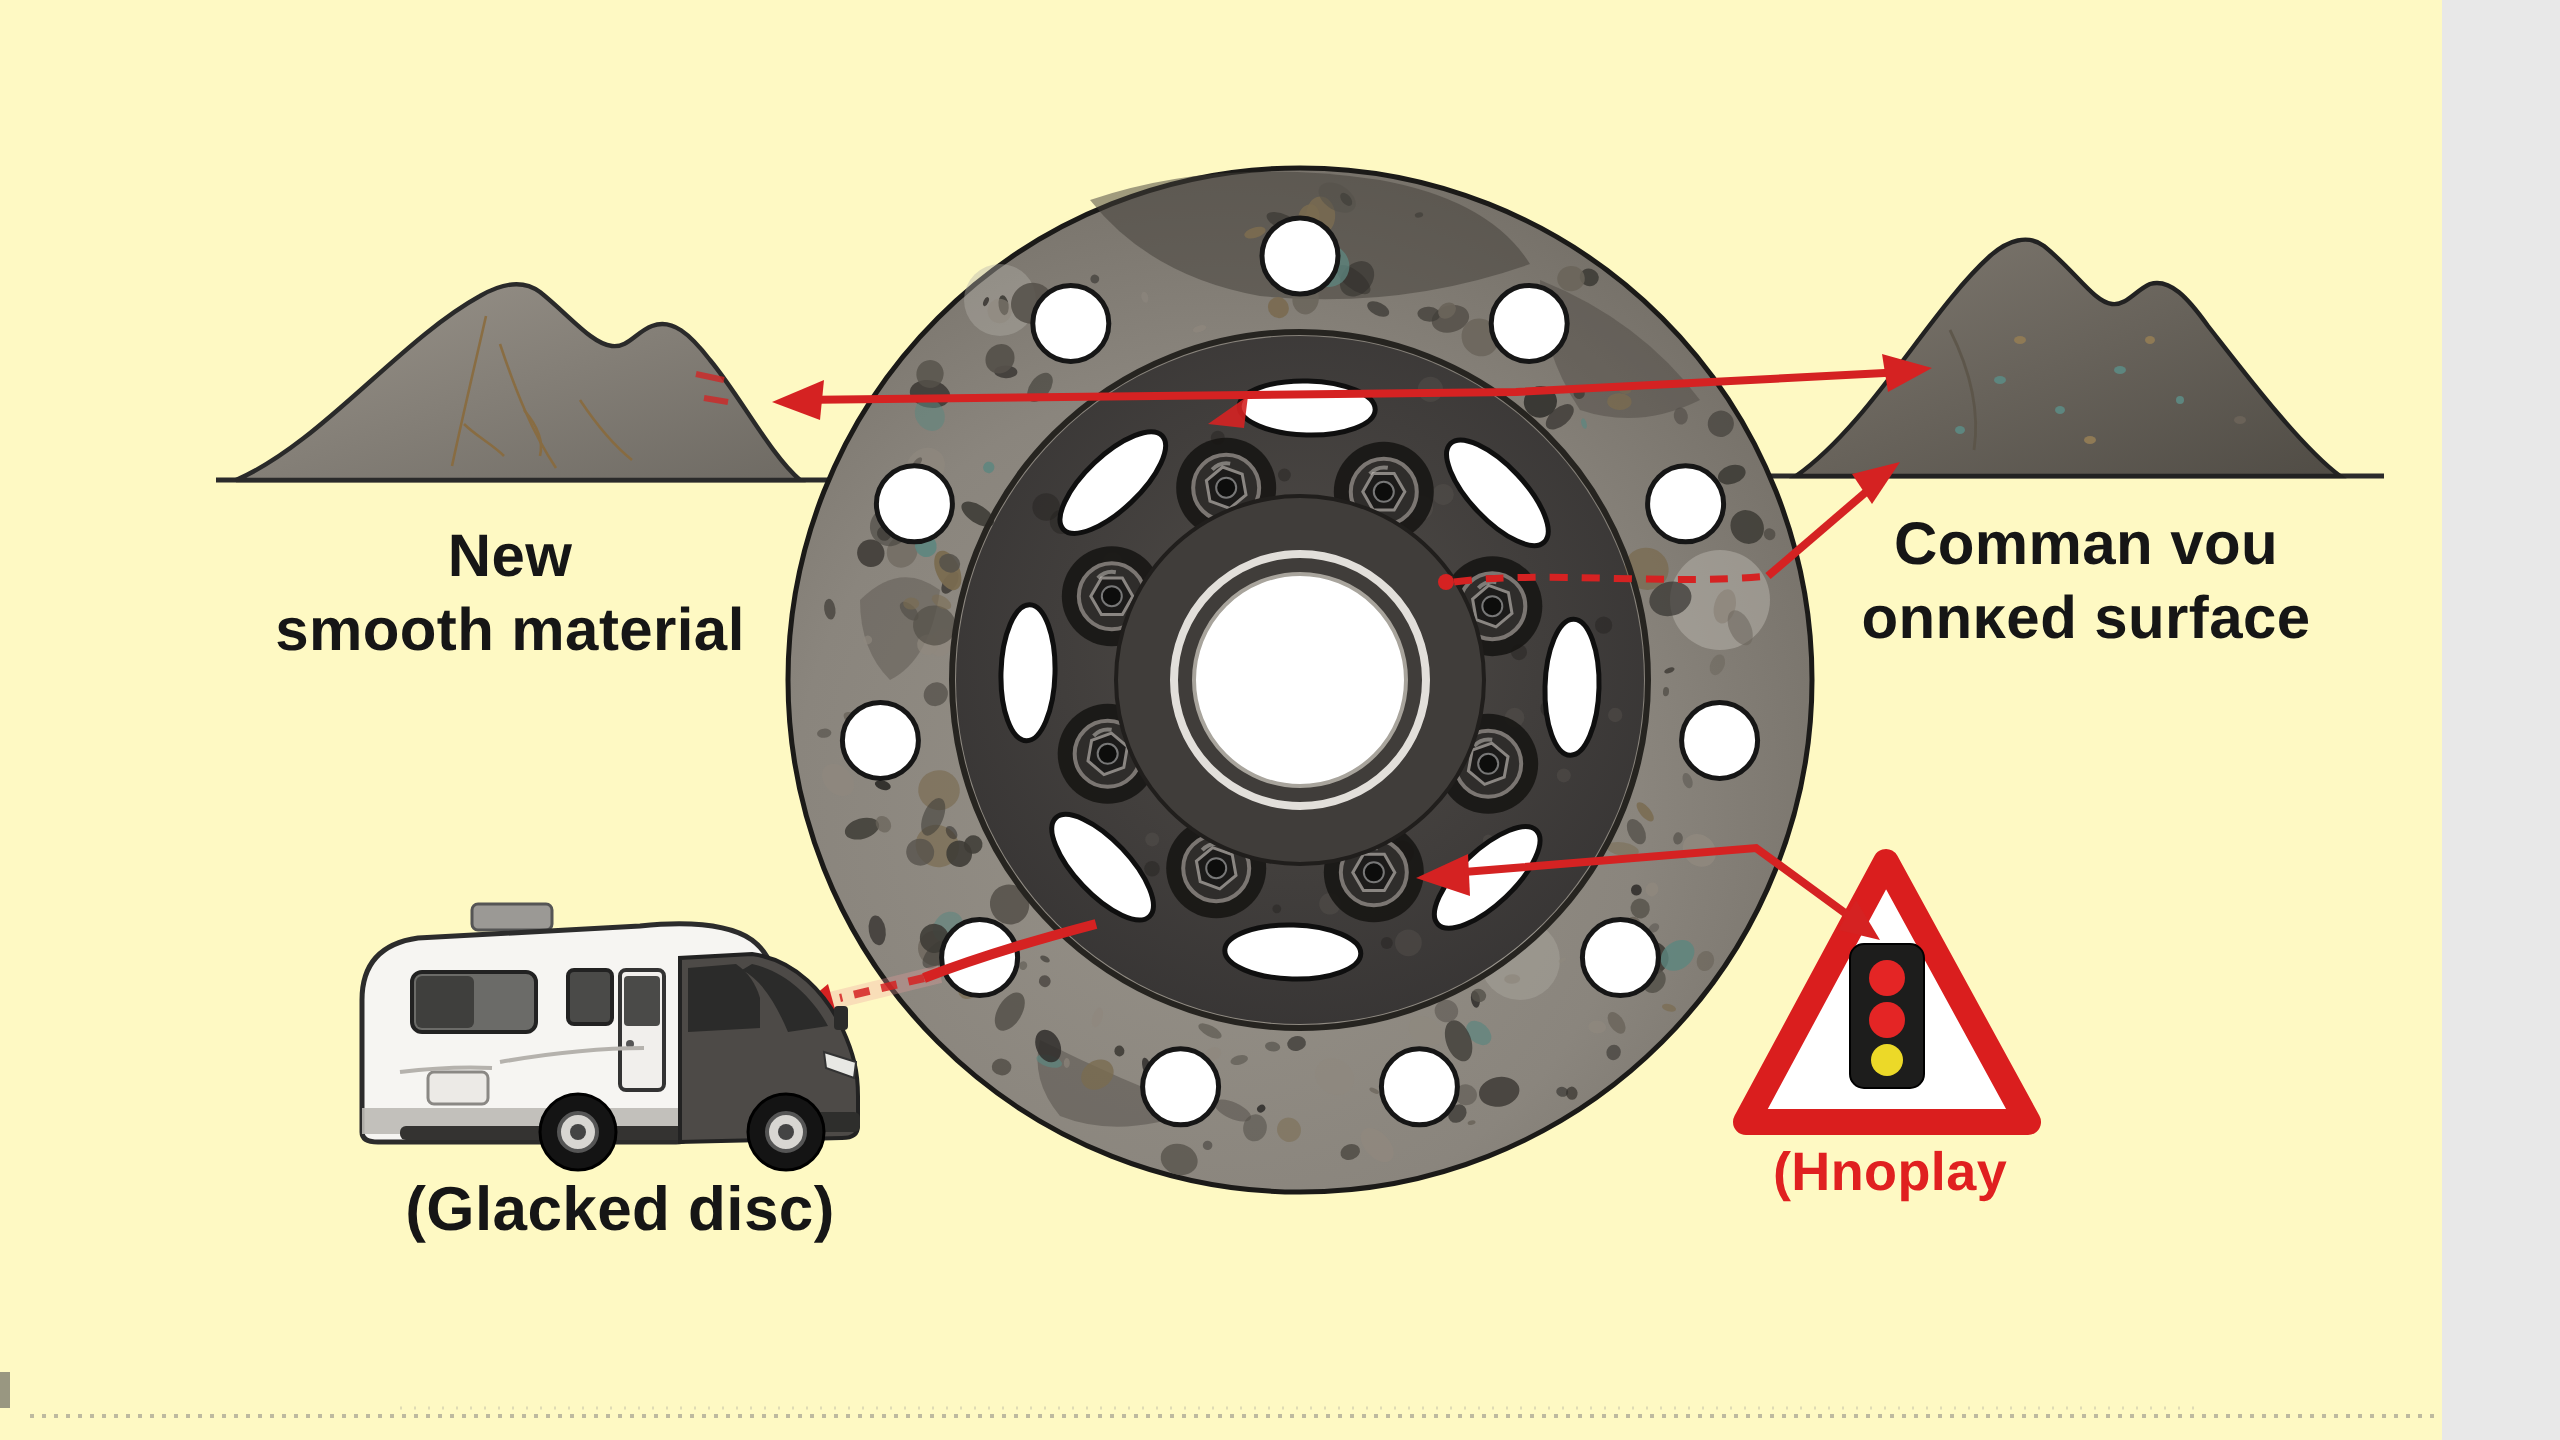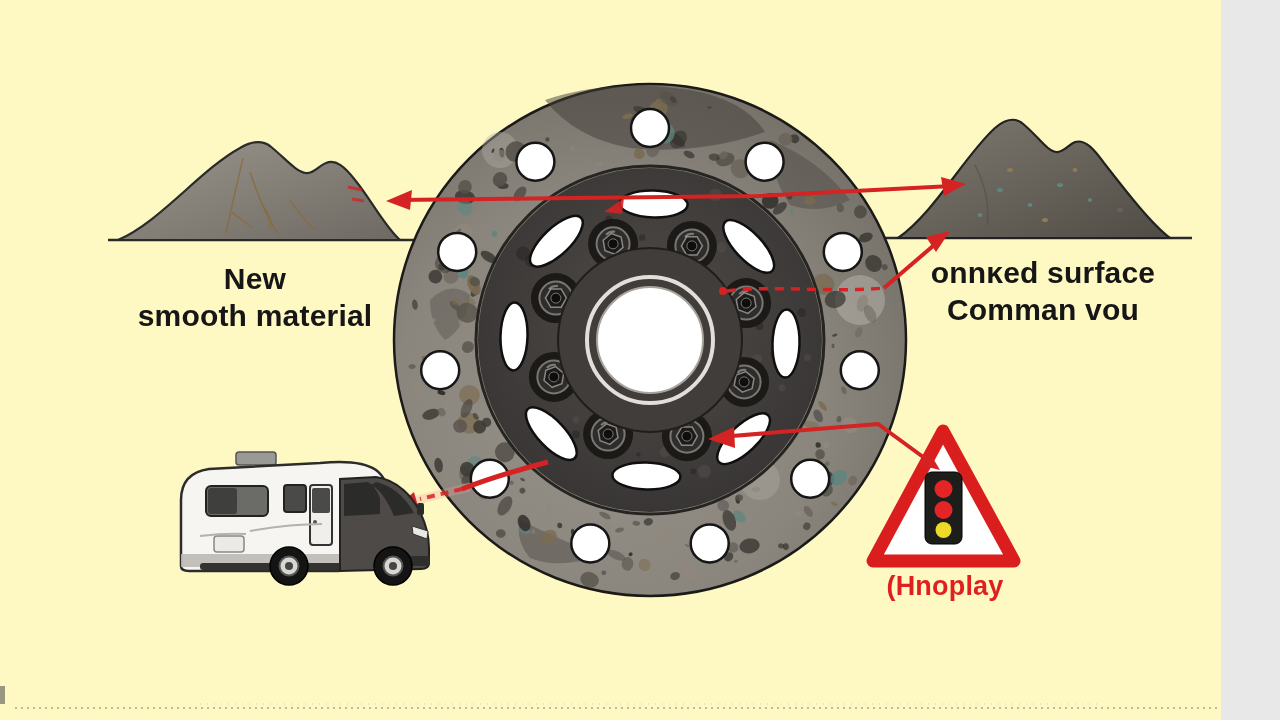--- a/index.html
+++ b/index.html
@@ -449,19 +449,20 @@
       <rect x="0" y="686" width="5" height="18" fill="#555555" opacity=".6"></rect>
     </g>
   </svg>
 
   <div class="label" id="label-left">
     <div>New</div>
     <div>smooth material</div>
   </div>
 
   <div class="label" id="label-right">
+    <div>Comman vou</div>
     <div>onnĸed surface</div>
-    <div>Comman vou</div>
   </div>
 
+  <div class="label" id="label-rv">(Glaсked disc)</div>
 
   <div class="label" id="label-warning">(Hnoplay</div>
 </div>
 
 </body></html>

